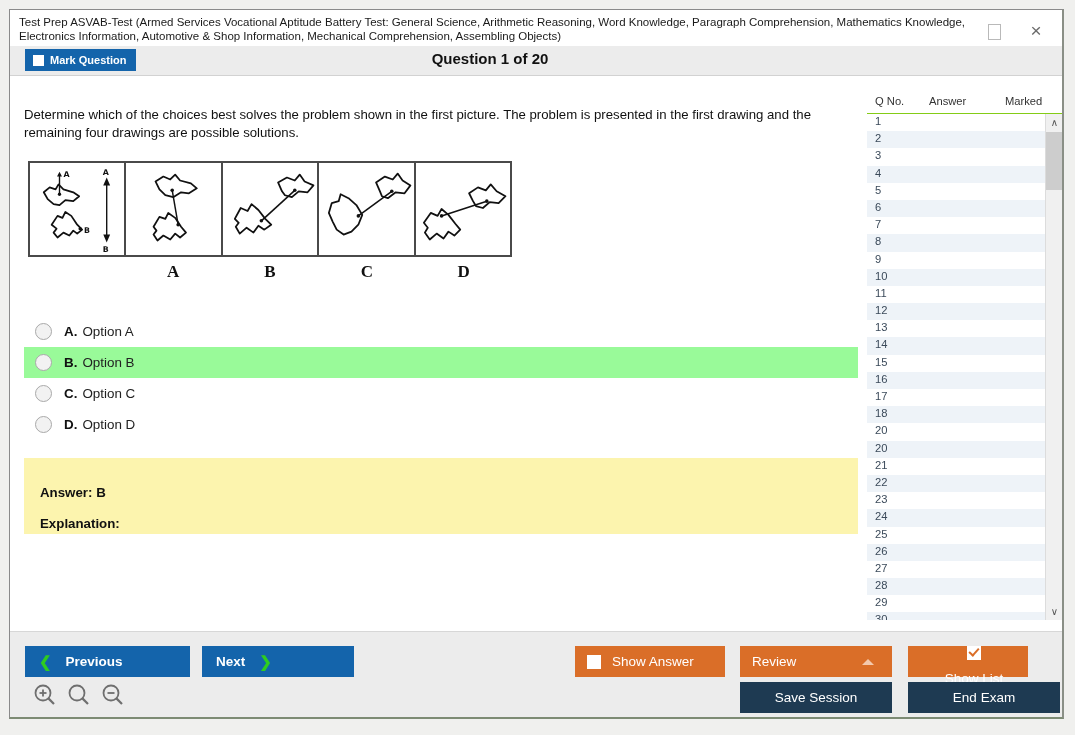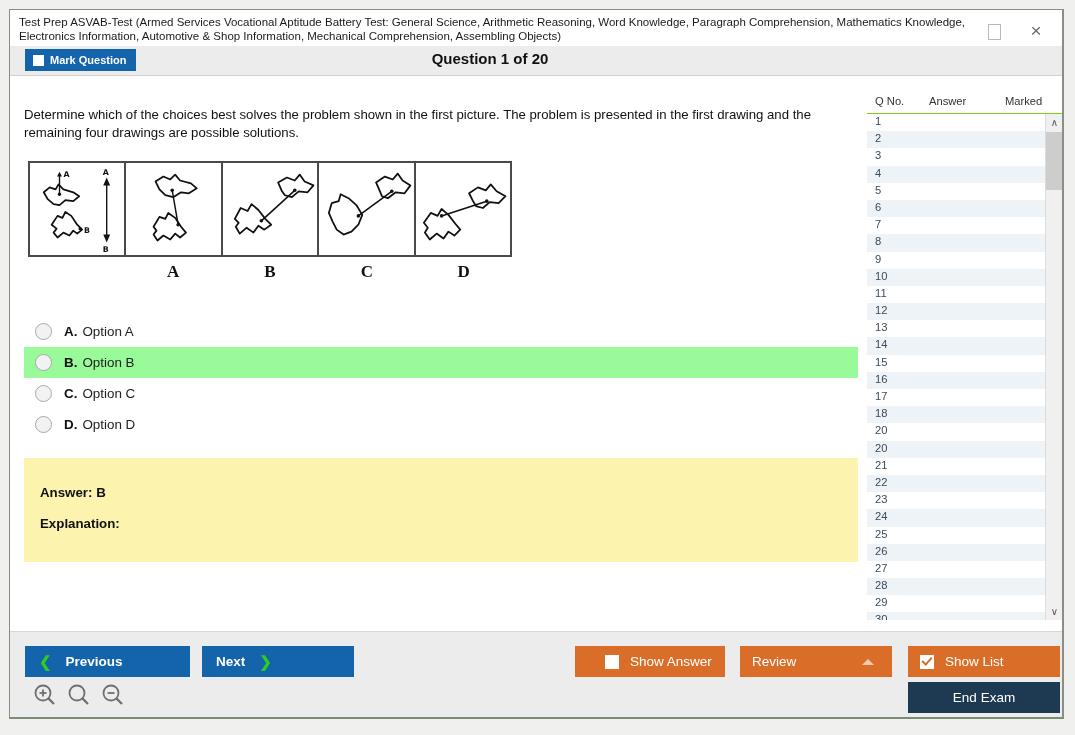--- a/index.html
+++ b/index.html
@@ -191,21 +191,21 @@
   .opt-text {
     font-size: 13.4px;
     color: #222222;
   }
 
   
   .answerbox {
     position: absolute;
     left: 14px; top: 382px;
     width: 837px;
-    height: 104px;
+    height: 76px;
     background: #fcf4ae;
   }
   .answerbox .ans-line {
     position: absolute;
     left: 16px;
     font-size: 13.3px;
     font-weight: bold;
     color: #111111;
   }
   .answerbox .ans-line.l1 { top: 27px; }
@@ -314,23 +314,23 @@
     font-weight: bold;
   }
   .btn-prev { left: 15px; top: 14px; width: 165px; padding: 0 14px; justify-content: flex-start; gap: 14px; }
   .btn-next { left: 192px; top: 14px; width: 152px; padding: 0 14px; justify-content: flex-start; gap: 14px; }
 
   .btn-orange {
     background: #da6e28;
     color: #ffffff;
     height: 31px;
   }
-  .btn-show-answer { left: 565px; top: 14px; width: 150px; padding-left: 30px; gap: 11px; }
+  .btn-show-answer { left: 565px; top: 14px; width: 150px; padding-left: 12px; gap: 11px; }
   .btn-review { left: 730px; top: 14px; width: 152px; padding-left: 12px; }
-  .btn-showlist { left: 898px; top: 14px; width: 152px; padding-left: 12px; gap: 11px; }
+  .btn-showlist { left: 898px; top: 14px; width: 120px; padding-left: 12px; gap: 11px; flex-direction: column; }
   .cbox {
     width: 14px; height: 14px;
     background: #ffffff;
     flex: 0 0 auto;
     position: relative;
   }
   .cbox.checked::after {
     content: "";
     position: absolute;
     left: 4px; top: 0px;
@@ -612,20 +612,23 @@
     </div>
     <div class="btn btn-orange btn-review">
       <span>Review</span>
       <span class="review-caret"></span>
     </div>
     <div class="btn btn-orange btn-showlist">
       <span class="cbox checked"></span>
       <span>Show List</span>
     </div>
 
+    <div class="btn btn-navy btn-save">
+      <span>Save Session</span>
+    </div>
     <div class="btn btn-navy btn-end">
       <span>End Exam</span>
     </div>
 
     <div class="zoomicons">
       <svg class="zicon" viewBox="0 0 26 26">
         <circle cx="11" cy="11" r="7.5" fill="none" stroke="#6f6f6f" stroke-width="1.8"></circle>
         <line x1="16.4" y1="16.4" x2="22" y2="22" stroke="#6f6f6f" stroke-width="2.2"></line>
         <line x1="7.5" y1="11" x2="14.5" y2="11" stroke="#6f6f6f" stroke-width="1.8"></line>
         <line x1="11" y1="7.5" x2="11" y2="14.5" stroke="#6f6f6f" stroke-width="1.8"></line>

